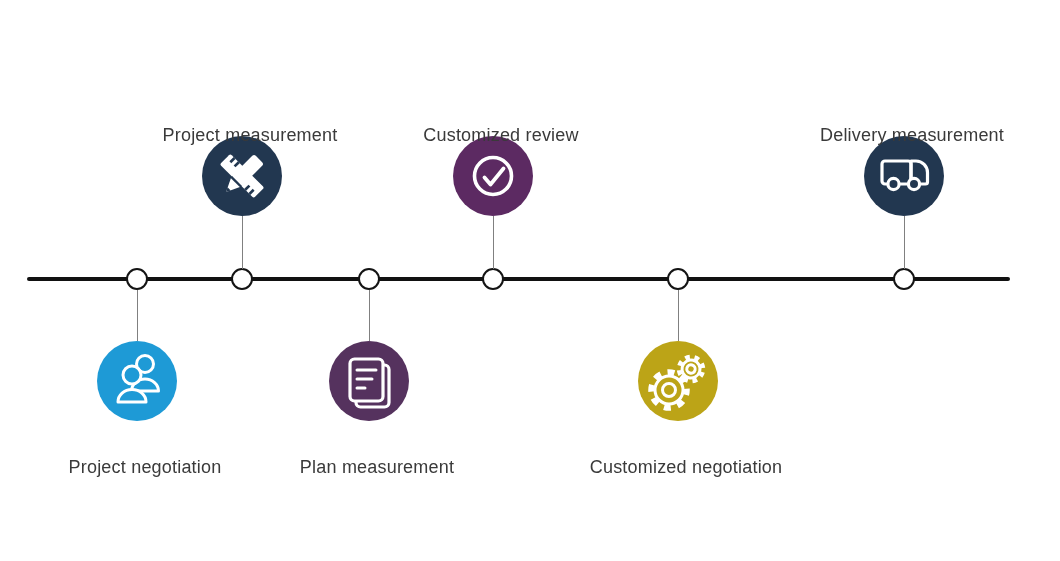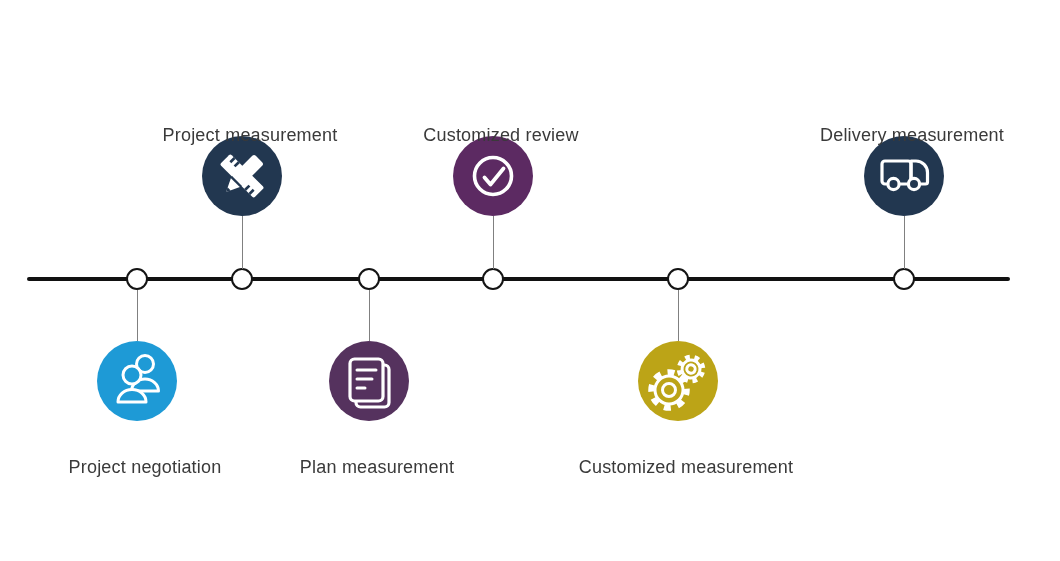--- a/index.html
+++ b/index.html
@@ -146,21 +146,21 @@
           <circle r="14" stroke-width="3"></circle>
           <circle r="6.5" stroke-width="3"></circle>
         </g>
         <g transform="translate(13,-12) rotate(15)" fill="none" stroke="#fff">
           <circle r="11.5" stroke-width="5.5" stroke-dasharray="4.52 4.52"></circle>
           <circle r="9" stroke-width="3"></circle>
           <circle r="4.2" stroke-width="3"></circle>
         </g>
       </svg>
     </div>
-    <div class="label" style="color: rgb(58, 58, 58);">Customized measurement</div>
+    <div class="label" style="color: rgb(58, 58, 58);">Customized negotiation</div>
   </div>
 
   <div class="step above" style="left: 904px; --c: #223750;">
     <div class="node" style="background: rgb(255, 255, 255); border-color: rgb(20, 20, 20);"></div>
     <div class="stem" style="background: rgb(128, 128, 128);"></div>
     <div class="bubble">
       <svg width="58" height="58" viewBox="-29 -29 58 58">
         <g fill="none" stroke="#fff" stroke-width="3.2" stroke-linejoin="round">
           <rect x="-22" y="-15" width="29" height="23" rx="3"></rect>
           <path d="M 7 -15 h 5 a 11.5 11.5 0 0 1 11.5 11.5 v 9.5 a 2 2 0 0 1 -2 2 h -14.5 z"></path>

